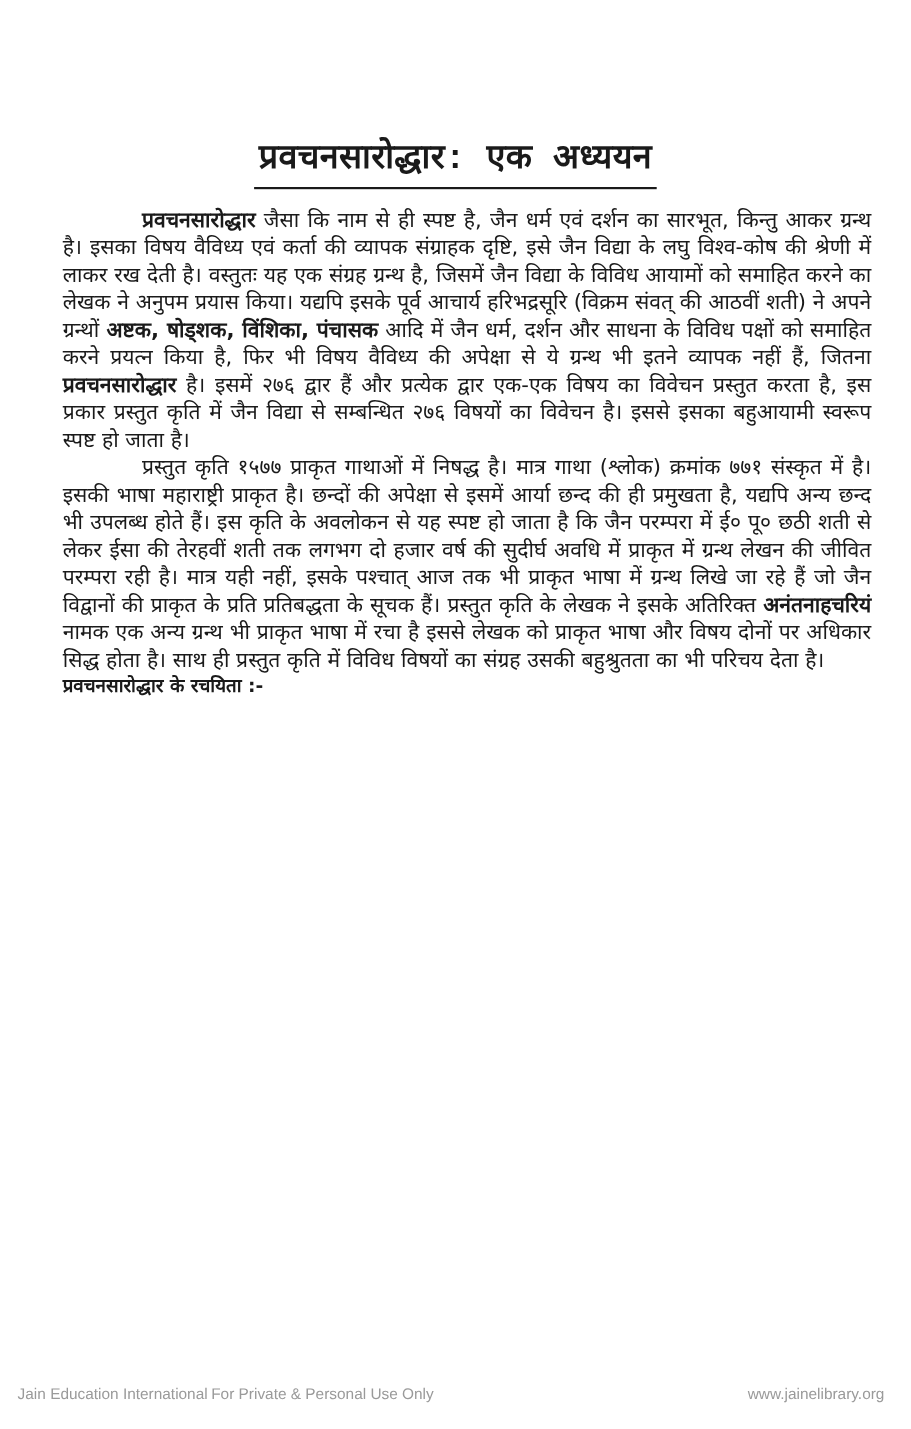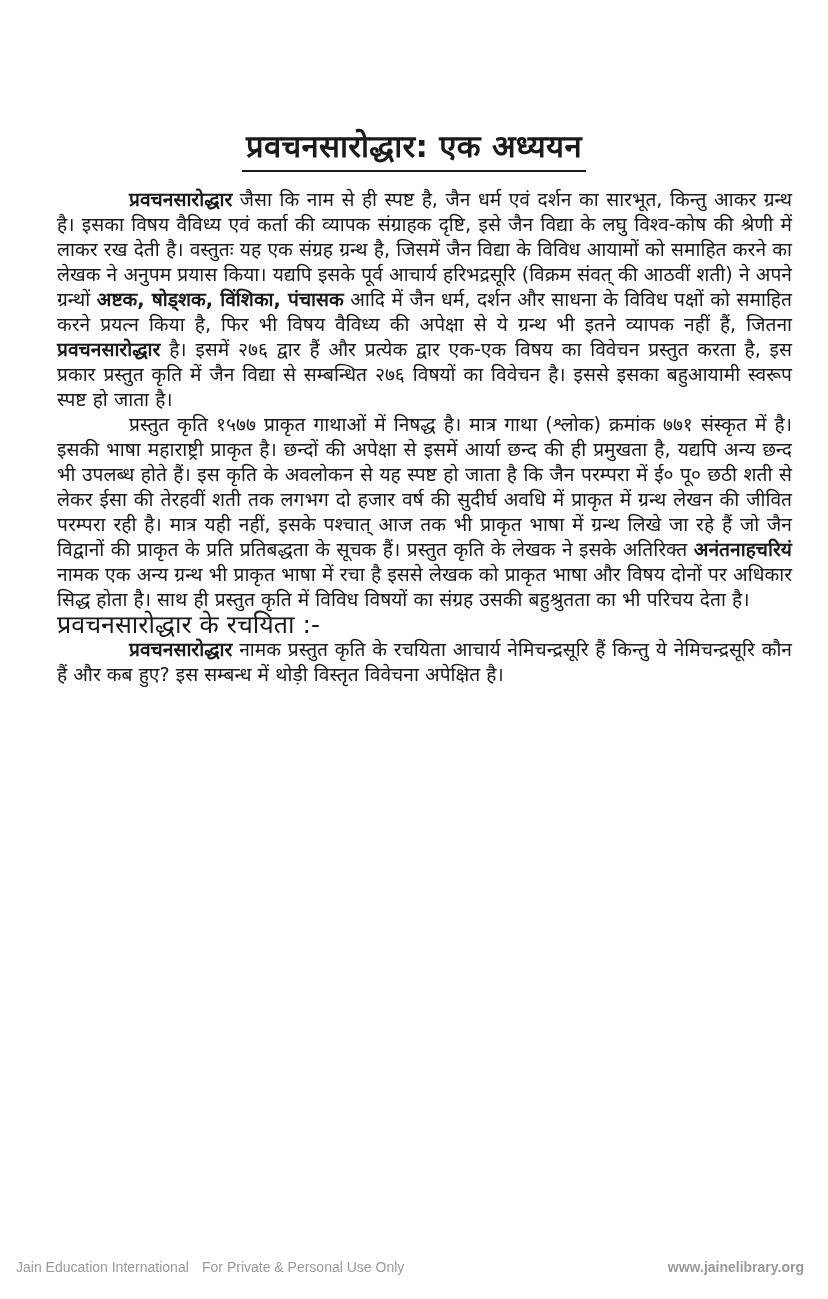--- a/index.html
+++ b/index.html
@@ -47,69 +47,66 @@
       line-height: 25px;
       text-align: justify;
     }
     .para {
       margin: 0;
       text-indent: 72px;
       text-align: justify;
     }
     .section-heading {
       margin: 0;
-      font-weight: normal;
-      font-size: 25px;
+      font-weight: bold;
+      font-size: 17px;
     }
     b {
       font-weight: bold;
     }
     .footer {
       position: absolute;
       top: 1259px;
       left: 0;
       width: 828px;
       height: 20px;
       font-family: "Liberation Sans", sans-serif;
       font-size: 14px;
       color: #9a9a9a;
     }
     .footer span {
       position: absolute;
       top: 0;
       white-space: nowrap;
     }
     .footer .f-left { left: 16px; }
-    .footer .f-center { left: 202px; }
-    .footer .f-right { right: 24px; font-weight: bold; }
+    .footer .f-center { left: 192px; }
+    .footer .f-right { right: 24px; }
   </style>
 </head>
 <body>
 
 <div class="page">
 
   <div class="title-wrap">
-    <h1 class="title" style="margin:0;">प्रवचनसारोद्धार: एक अध्ययन</h1>
+    <h1 class="title" style="margin:0;font-family:Liberation Mono, monospace;">प्रवचनसारोद्धार: एक अध्ययन</h1>
   </div>
 
   <div class="body-text">
 
     <p class="para">
       <b>प्रवचनसारोद्धार</b><span> जैसा कि नाम से ही स्पष्ट है, जैन धर्म एवं दर्शन का सारभूत, किन्तु आकर ग्रन्थ है। इसका विषय वैविध्य एवं कर्ता की व्यापक संग्राहक दृष्टि, इसे जैन विद्या के लघु विश्व-कोष की श्रेणी में लाकर रख देती है। वस्तुतः यह एक संग्रह ग्रन्थ है, जिसमें जैन विद्या के विविध आयामों को समाहित करने का लेखक ने अनुपम प्रयास किया। यद्यपि इसके पूर्व आचार्य हरिभद्रसूरि (विक्रम संवत् की आठवीं शती) ने अपने ग्रन्थों </span><b>अष्टक, षोड्शक, विंशिका, पंचासक</b><span> आदि में जैन धर्म, दर्शन और साधना के विविध पक्षों को समाहित करने प्रयत्न किया है, फिर भी विषय वैविध्य की अपेक्षा से ये ग्रन्थ भी इतने व्यापक नहीं हैं, जितना </span><b>प्रवचनसारोद्धार</b><span> है। इसमें २७६ द्वार हैं और प्रत्येक द्वार एक-एक विषय का विवेचन प्रस्तुत करता है, इस प्रकार प्रस्तुत कृति में जैन विद्या से सम्बन्धित २७६ विषयों का विवेचन है। इससे इसका बहुआयामी स्वरूप स्पष्ट हो जाता है।</span>
     </p>
 
     <p class="para">
       <span>प्रस्तुत कृति १५७७ प्राकृत गाथाओं में निषद्ध है। मात्र गाथा (श्लोक) क्रमांक ७७१ संस्कृत में है। इसकी भाषा महाराष्ट्री प्राकृत है। छन्दों की अपेक्षा से इसमें आर्या छन्द की ही प्रमुखता है, यद्यपि अन्य छन्द भी उपलब्ध होते हैं। इस कृति के अवलोकन से यह स्पष्ट हो जाता है कि जैन परम्परा में ई० पू० छठी शती से लेकर ईसा की तेरहवीं शती तक लगभग दो हजार वर्ष की सुदीर्घ अवधि में प्राकृत में ग्रन्थ लेखन की जीवित परम्परा रही है। मात्र यही नहीं, इसके पश्चात् आज तक भी प्राकृत भाषा में ग्रन्थ लिखे जा रहे हैं जो जैन विद्वानों की प्राकृत के प्रति प्रतिबद्धता के सूचक हैं। प्रस्तुत कृति के लेखक ने इसके अतिरिक्त </span><b>अनंतनाहचरियं</b><span> नामक एक अन्य ग्रन्थ भी प्राकृत भाषा में रचा  है इससे लेखक को प्राकृत भाषा और विषय दोनों पर अधिकार सिद्ध होता है। साथ ही प्रस्तुत कृति में विविध विषयों का संग्रह उसकी बहुश्रुतता का भी परिचय देता है।</span>
     </p>
 
     <h2 class="section-heading">प्रवचनसारोद्धार के रचयिता :-</h2>
 
-    <p class="para">
-      <b>प्रवचनसारोद्धार</b><span> नामक प्रस्तुत कृति के रचयिता आचार्य नेमिचन्द्रसूरि हैं किन्तु ये नेमिचन्द्रसूरि कौन हैं और कब हुए? इस सम्बन्ध में थोड़ी विस्तृत विवेचना अपेक्षित है।</span>
-    </p>
 
 
   </div>
 
   <div class="footer">
     <span class="f-left">Jain Education International</span>
     <span class="f-center">For Private &amp; Personal Use Only</span>
     <span class="f-right">www.jainelibrary.org</span>
   </div>
 

